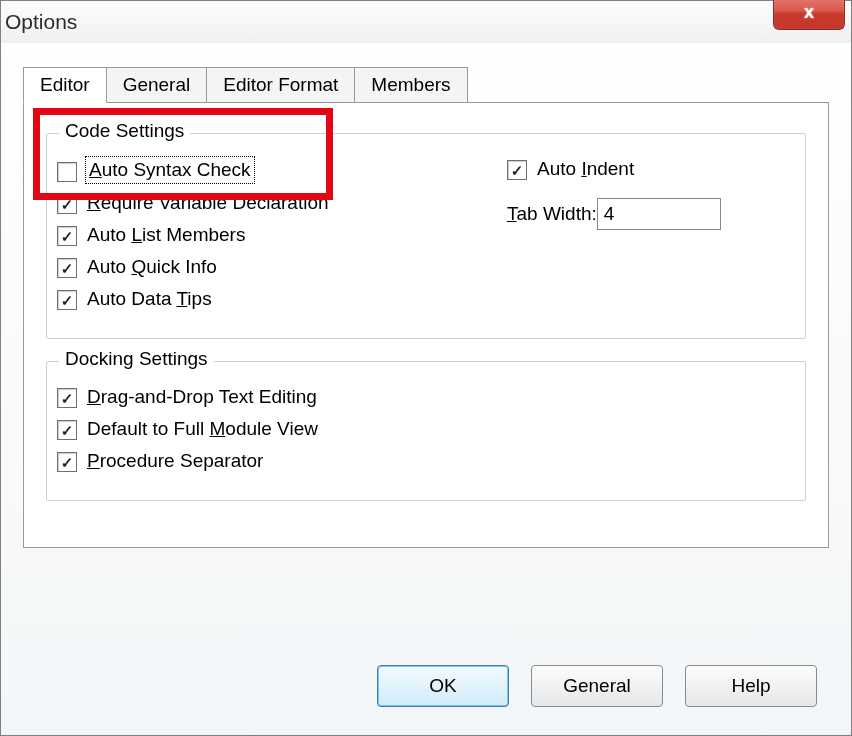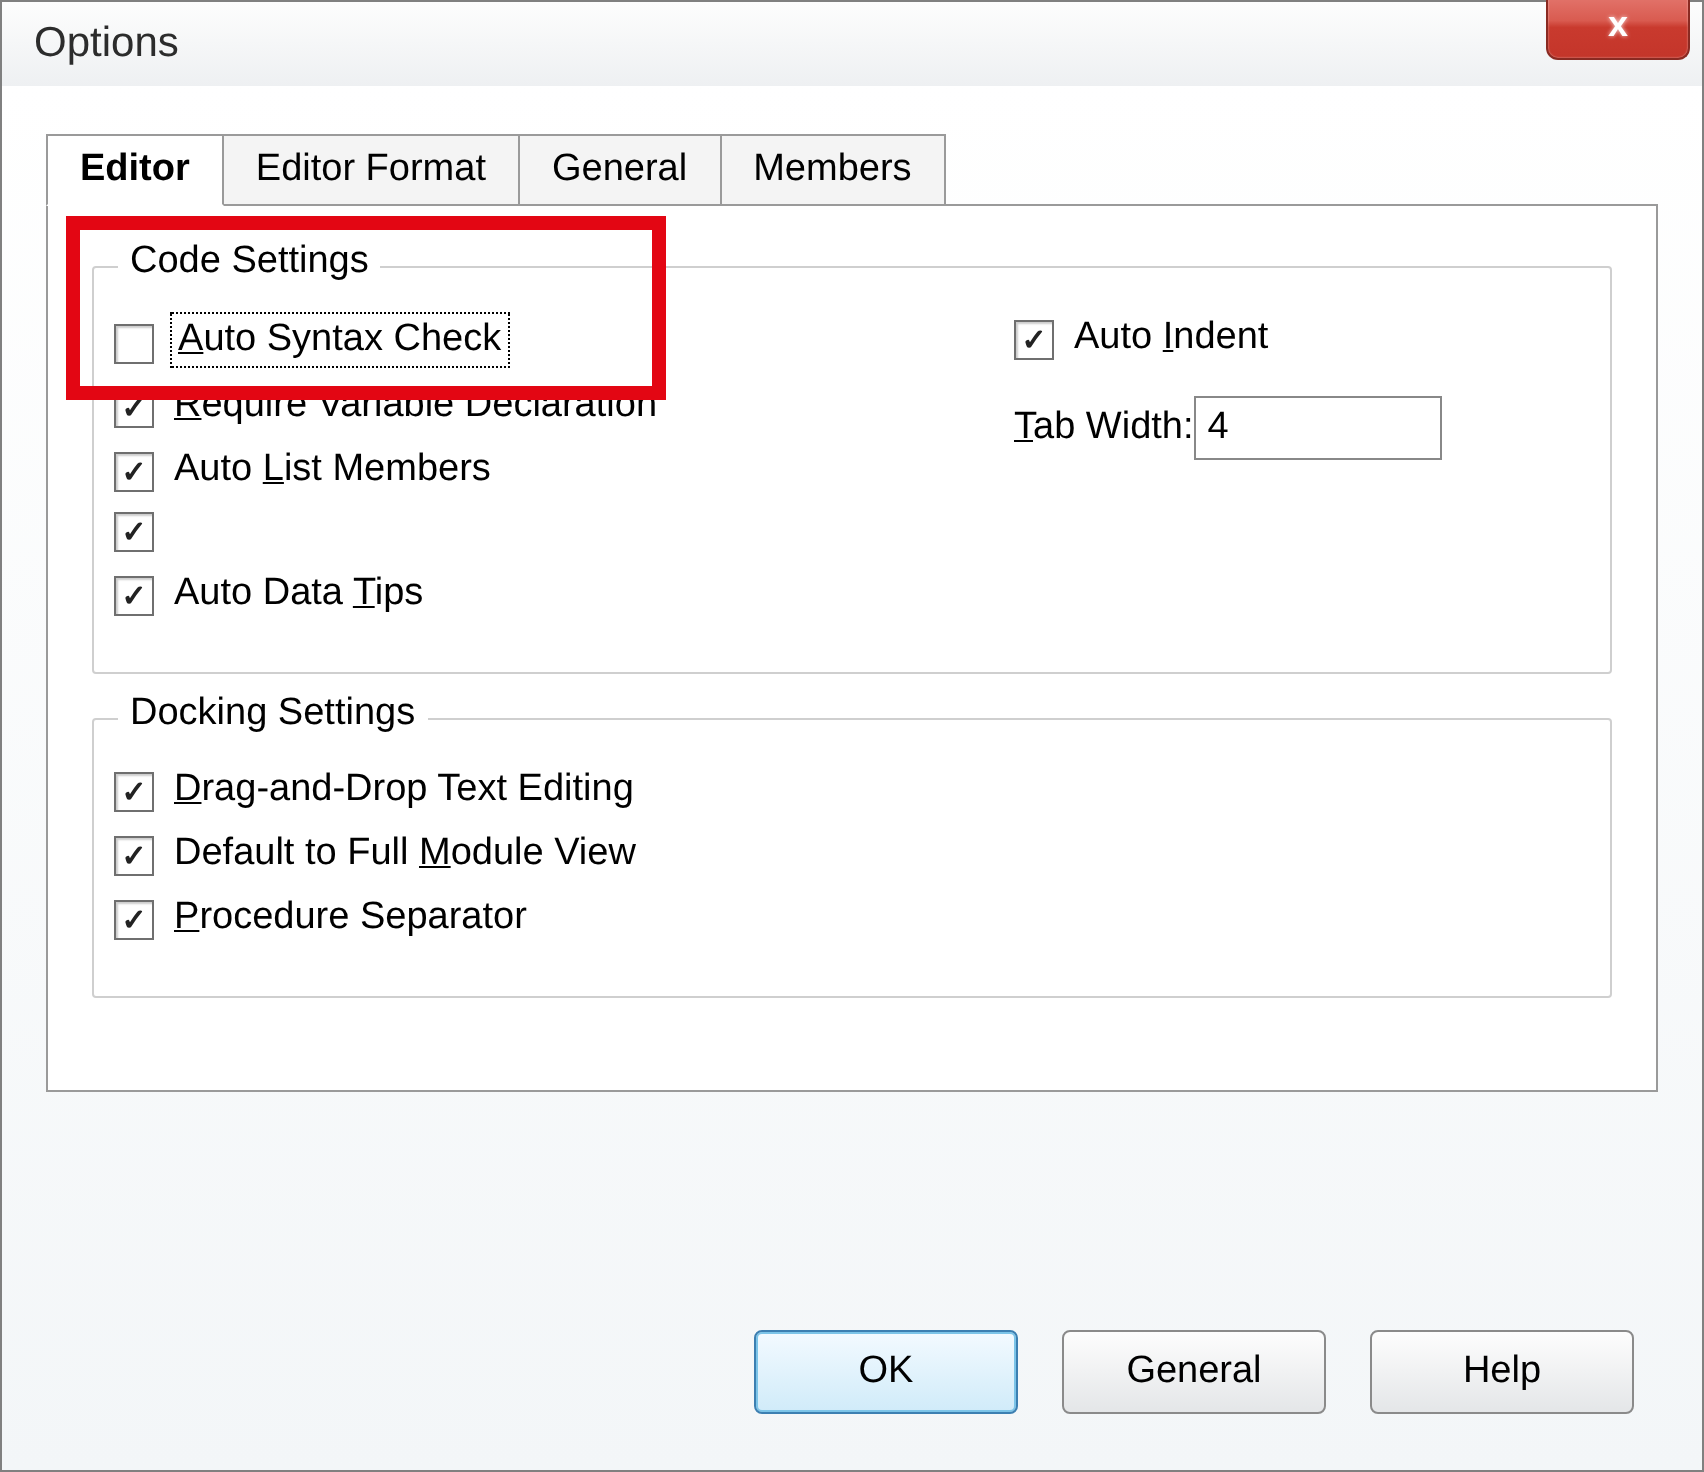--- a/index.html
+++ b/index.html
@@ -17,21 +17,21 @@
     position: relative;
     border: 1px solid #808080;
     box-sizing: border-box;
   }
   
   .titlebar {
     height: 42px;
     background: linear-gradient(to bottom, #fdfdfd, #eef0f2);
     display: flex;
     align-items: center;
-    padding-left: 16px;
+    padding-left: 4px;
     position: relative;
   }
   .titlebar .title {
     font-size: 21px;
     color: #2c2c2c;
   }
   .close-btn {
     position: absolute;
     right: 6px;
     top: -6px;
@@ -72,21 +72,20 @@
     background: #f4f4f4;
     margin-right: -1px;
     position: relative;
     font-size: 19px;
     cursor: default;
   }
   .tab.active {
     background: #fff;
     border-bottom-color: #fff;
     z-index: 3;
-    font-weight: bold;
   }
   .tabpanel {
     border: 1px solid #9a9a9a;
     background: #fff;
     margin-top: -1px;
     padding: 30px 22px 24px 22px;
     position: relative;
     z-index: 1;
   }
   
@@ -197,22 +196,22 @@
     <span class="title">Options</span>
     <div class="close-btn">
       <span class="close-x">x</span>
     </div>
   </div>
 
   <div class="client">
 
     <div class="tabstrip">
       <div class="tab active">Editor</div>
+      <div class="tab">General</div>
       <div class="tab">Editor Format</div>
-      <div class="tab">General</div>
       <div class="tab">Members</div>
     </div>
 
     <div class="tabpanel">
 
       <div class="groupbox" id="gb-code">
         <span class="legend">Code Settings</span>
 
         <div class="highlight" style="left:-14px; top:-26px; width:300px; height:92px;"></div>
 
@@ -225,20 +224,21 @@
               <div class="chkrow">
                 <span class="chkbox checked"></span>
                 <span><span class="mn">R</span>equire Variable Declaration</span>
               </div>
               <div class="chkrow">
                 <span class="chkbox checked"></span>
                 <span>Auto <span class="mn">L</span>ist Members</span>
               </div>
               <div class="chkrow">
                 <span class="chkbox checked"></span>
+                <span>Auto <span class="mn">Q</span>uick Info</span>
               </div>
               <div class="chkrow">
                 <span class="chkbox checked"></span>
                 <span>Auto Data <span class="mn">T</span>ips</span>
               </div>
             </div>
           <div class="col-right">
             <div class="chkrow">
               <span class="chkbox checked"></span>
               <span>Auto <span class="mn">I</span>ndent</span>

